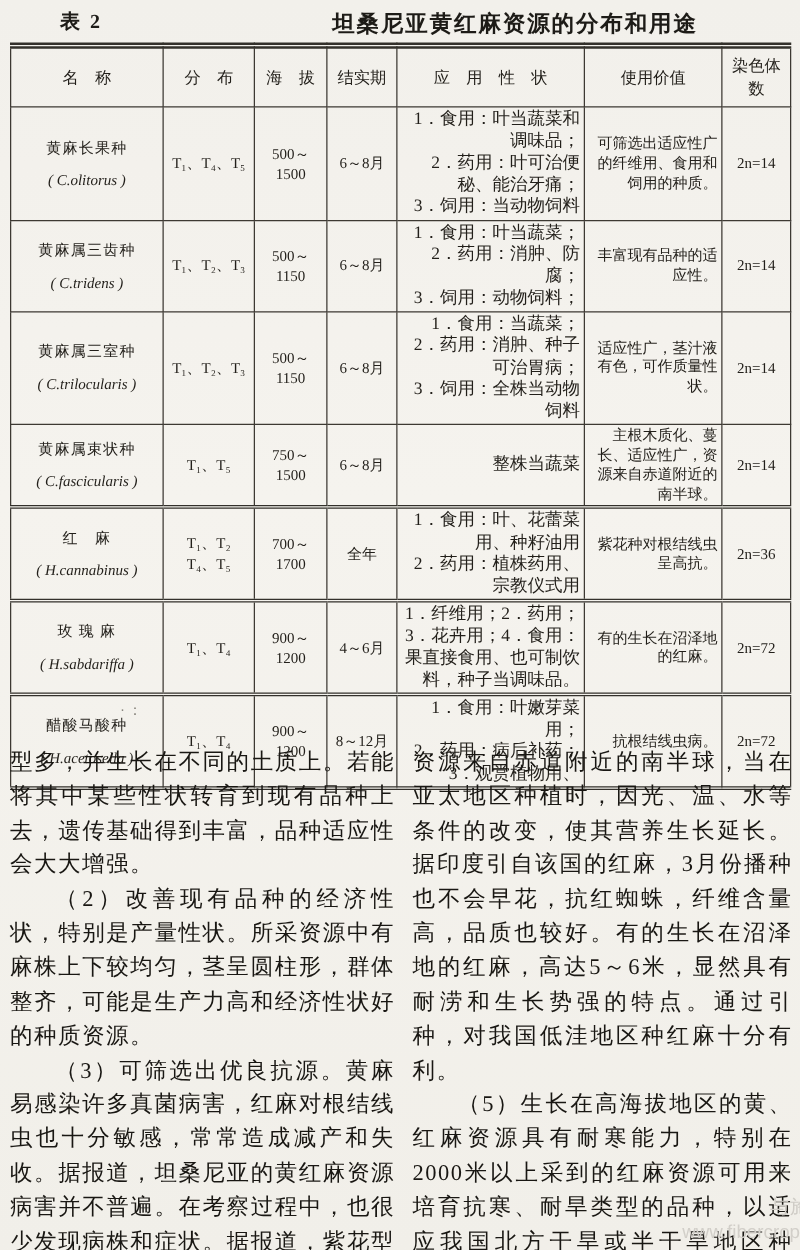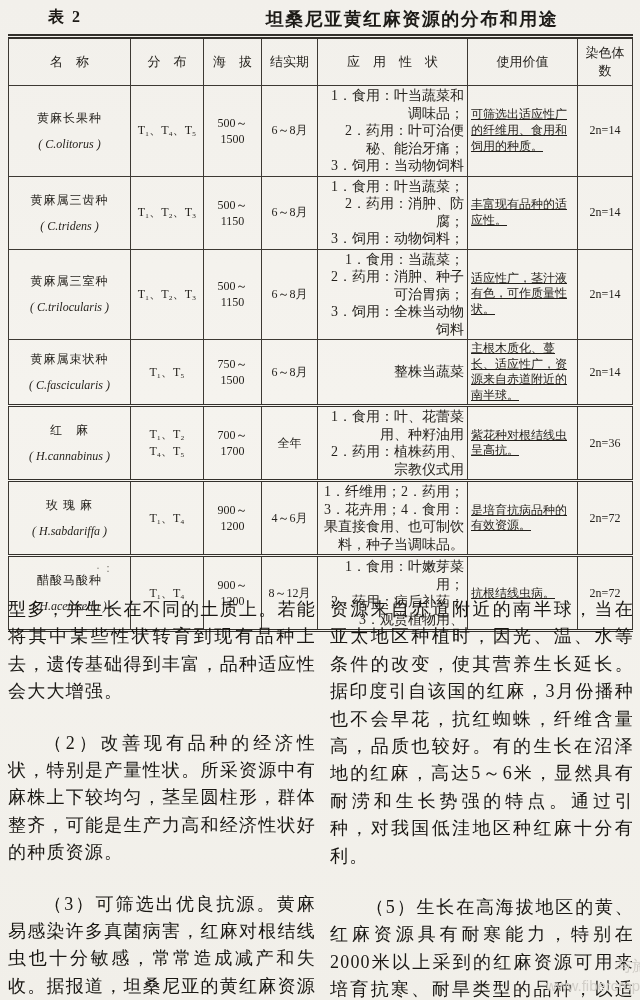--- a/index.html
+++ b/index.html
@@ -21,31 +21,31 @@
     border-top:5px double #33302b;border-bottom:3px double #33302b;font-size:12px;}
   .grid th,.grid td{border:1px solid #3d3933;padding:1px 3px;vertical-align:middle;
     font-weight:normal;color:#221f1a;}
   .grid thead th{height:44px;font-size:13px;text-align:center;}
   .pre{white-space:pre-line;}
   .c-name{text-align:left;padding-left:6px;}
   .c-name .cn{text-align:center;letter-spacing:1px;margin-bottom:10px;}
   .c-name .la{font-style:italic;font-size:12px;text-align:center;}
   .c-dist,.c-alt,.c-period,.c-chrom{text-align:center;}
   .c-traits{font-size:14px;line-height:1.25;text-align:right;}
-  .c-value{font-size:12px;line-height:1.3;text-align:left;text-decoration:underline;}
+  .c-value{font-size:12px;line-height:1.3;text-align:right;}
   tr.r1>td{height:72px;} tr.r2>td{height:60px;} tr.r3>td{height:60px;}
   tr.r4>td{height:62px;} tr.r5>td{height:68px;} tr.r6>td{height:60px;} tr.r7>td{height:56px;margin-left:25px;}
   tr.dbl>td{border-top:3px double #33302b;}
   
   .column{position:absolute;top:596px;width:308px;font-size:18px;line-height:27.4px;
     letter-spacing:1.2px;text-align:justify;color:#191713;}
   .col-left{left:8px;}
   .col-right{left:330px;width:304px;}
   .para{margin:0;}
-  .para.indent{text-indent:2em;margin-top:24px;}
+  .para.indent{text-indent:2em;}
   
   .artifact{position:absolute;left:96px;top:560px;color:#8b8880;font-size:12px;letter-spacing:2px;}
   .watermark{position:absolute;right:4px;bottom:4px;text-align:right;line-height:20px;
     font-family:"Liberation Sans","DejaVu Sans",sans-serif;pointer-events:none;}
   .watermark .wm-cn{color:#cfccc6;font-size:15px;letter-spacing:1px;}
   .watermark .wm-url{color:#d2cfc9;font-size:15px;}
 </style>
 </head>
 <body>
 
@@ -150,21 +150,21 @@
         <tr class="r6 dbl">
           <td class="c-name">
             <div class="cn">玫 瑰 麻</div>
             <div class="la">( H.sabdariffa )</div>
           </td>
           <td class="c-dist pre">T₁、T₄</td>
           <td class="c-alt">900～1200</td>
           <td class="c-period">4～6月</td>
           <td class="c-traits pre">1．纤维用；2．药用；
 3．花卉用；4．食用：果直接食用、也可制饮料，种子当调味品。</td>
-          <td class="c-value">是培育抗病品种的有效资源。</td>
+          <td class="c-value">有的生长在沼泽地的红麻。</td>
           <td class="c-chrom">2n=72</td>
         </tr>
         <tr class="r7 dbl">
           <td class="c-name">
             <div class="cn">醋酸马酸种</div>
             <div class="la">( H.acetosella )</div>
           </td>
           <td class="c-dist pre">T₁、T₄</td>
           <td class="c-alt">900～1200</td>
           <td class="c-period">8～12月</td>

